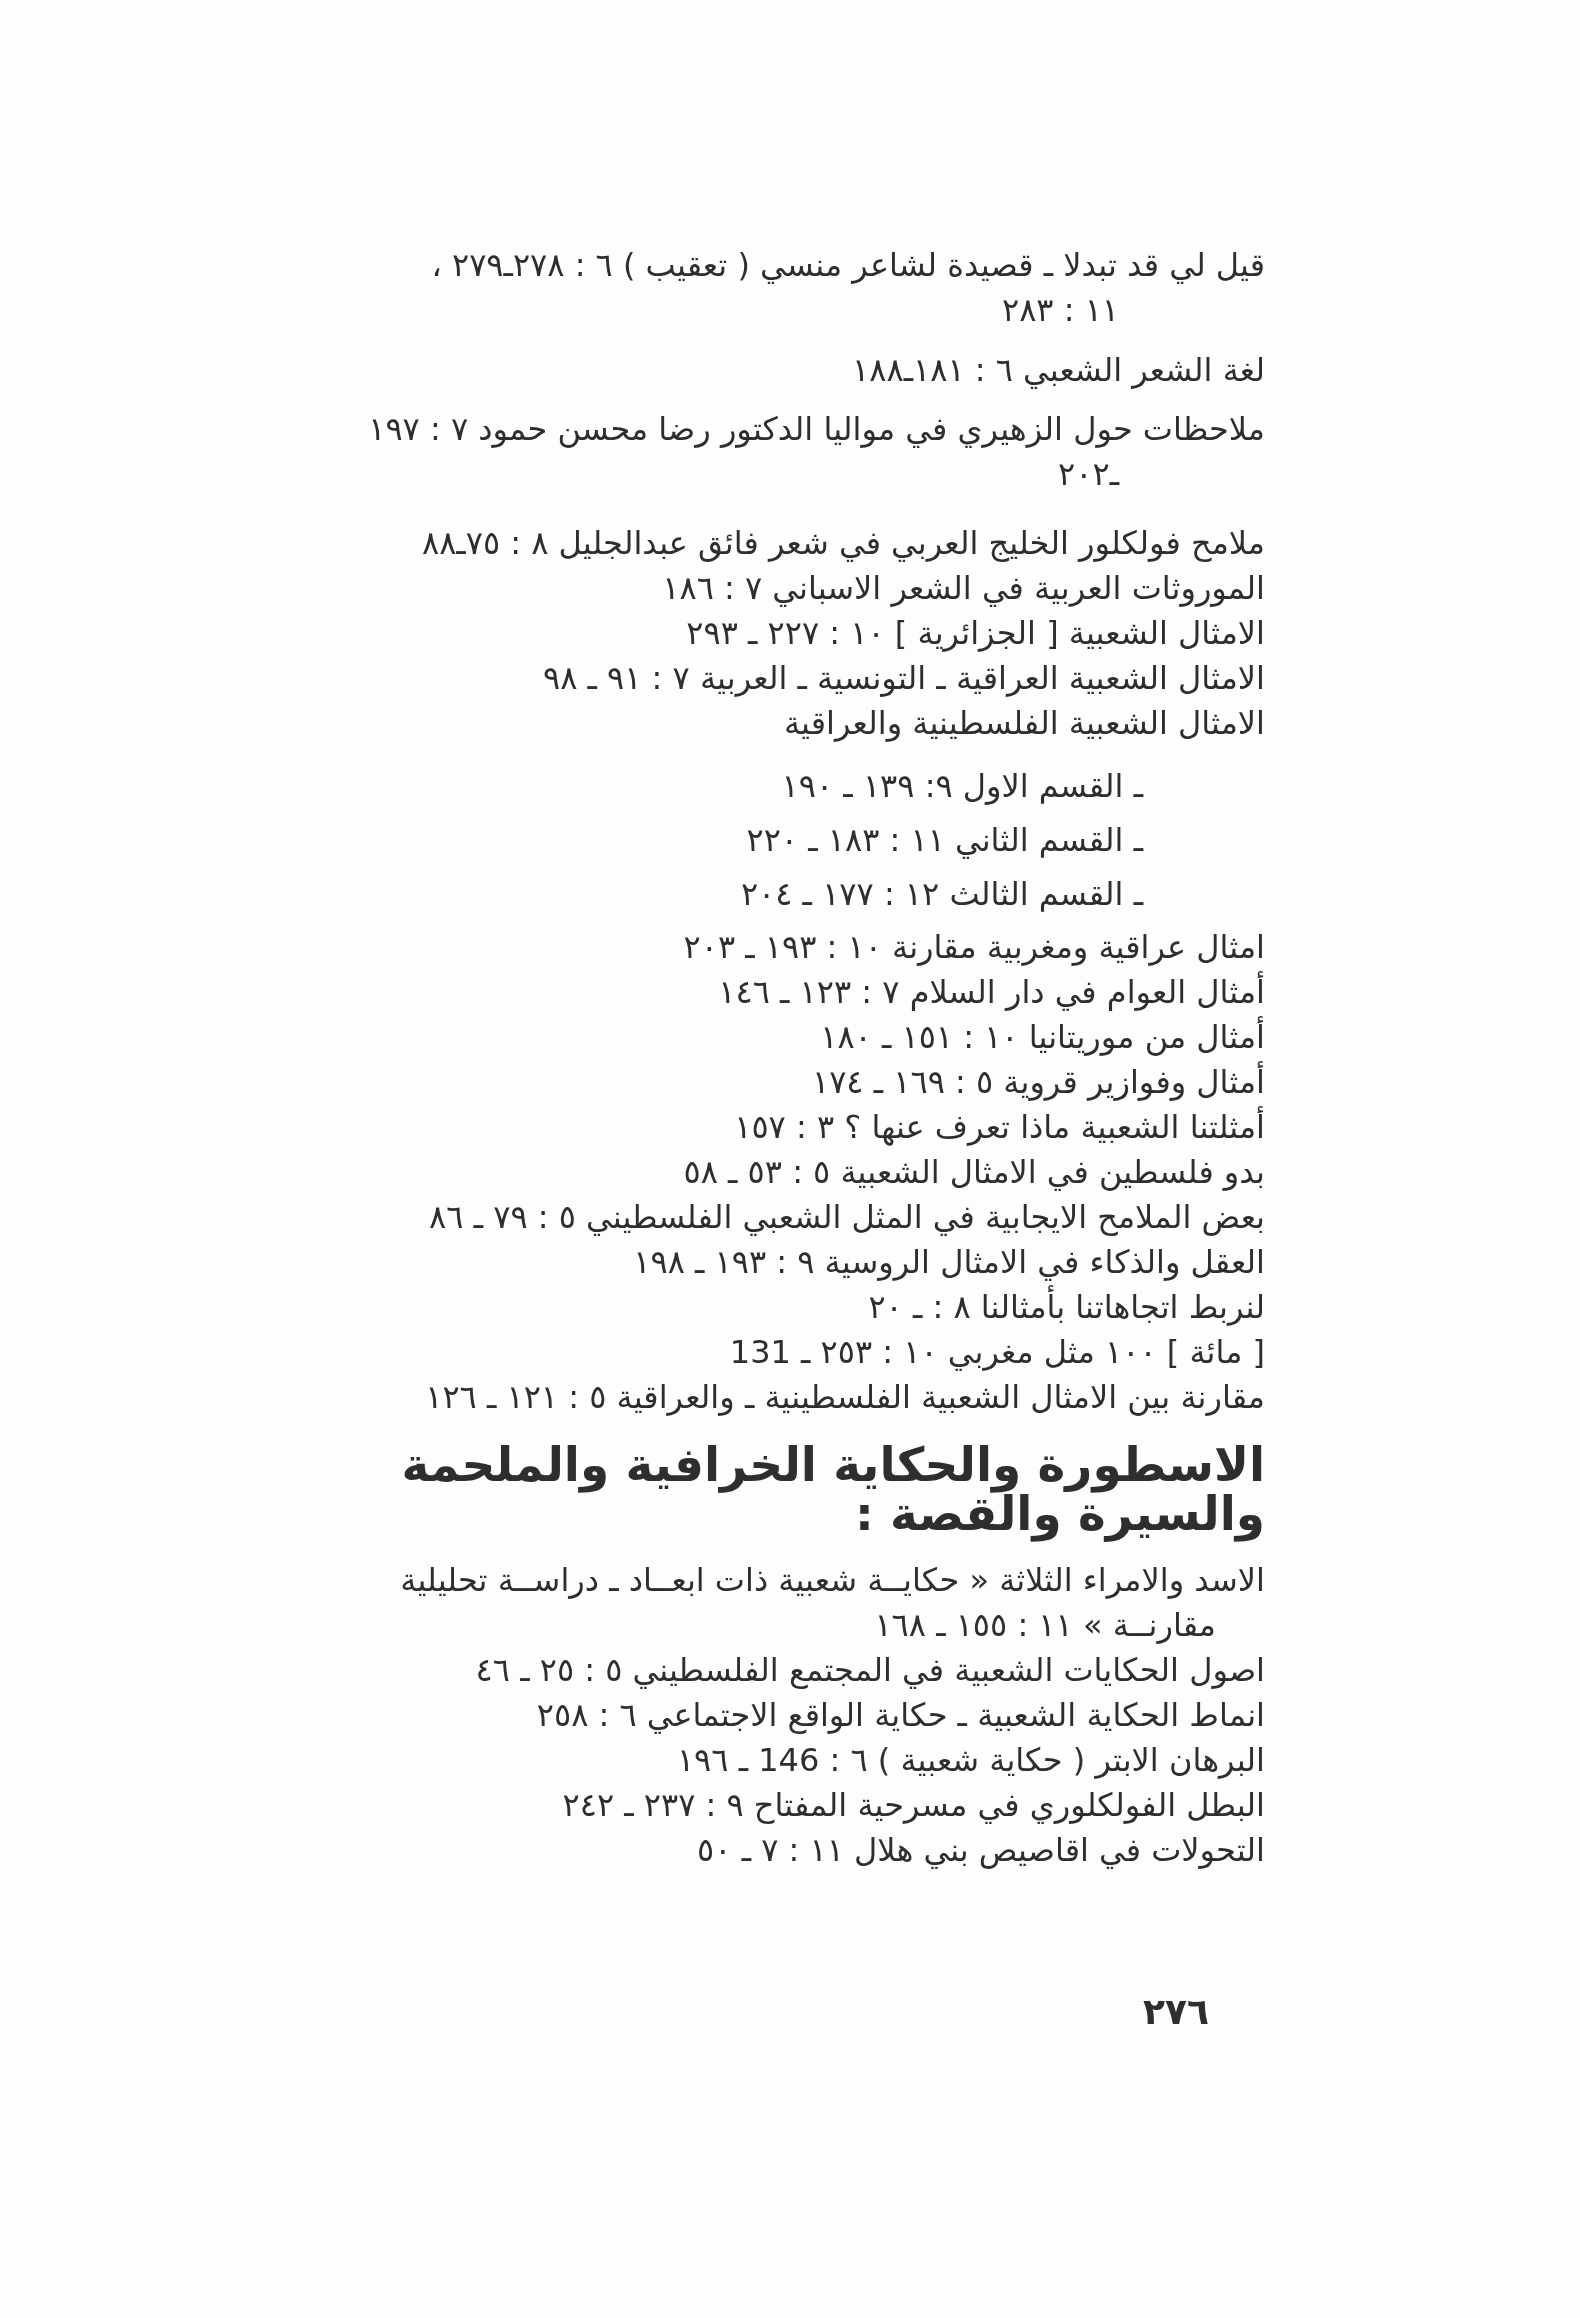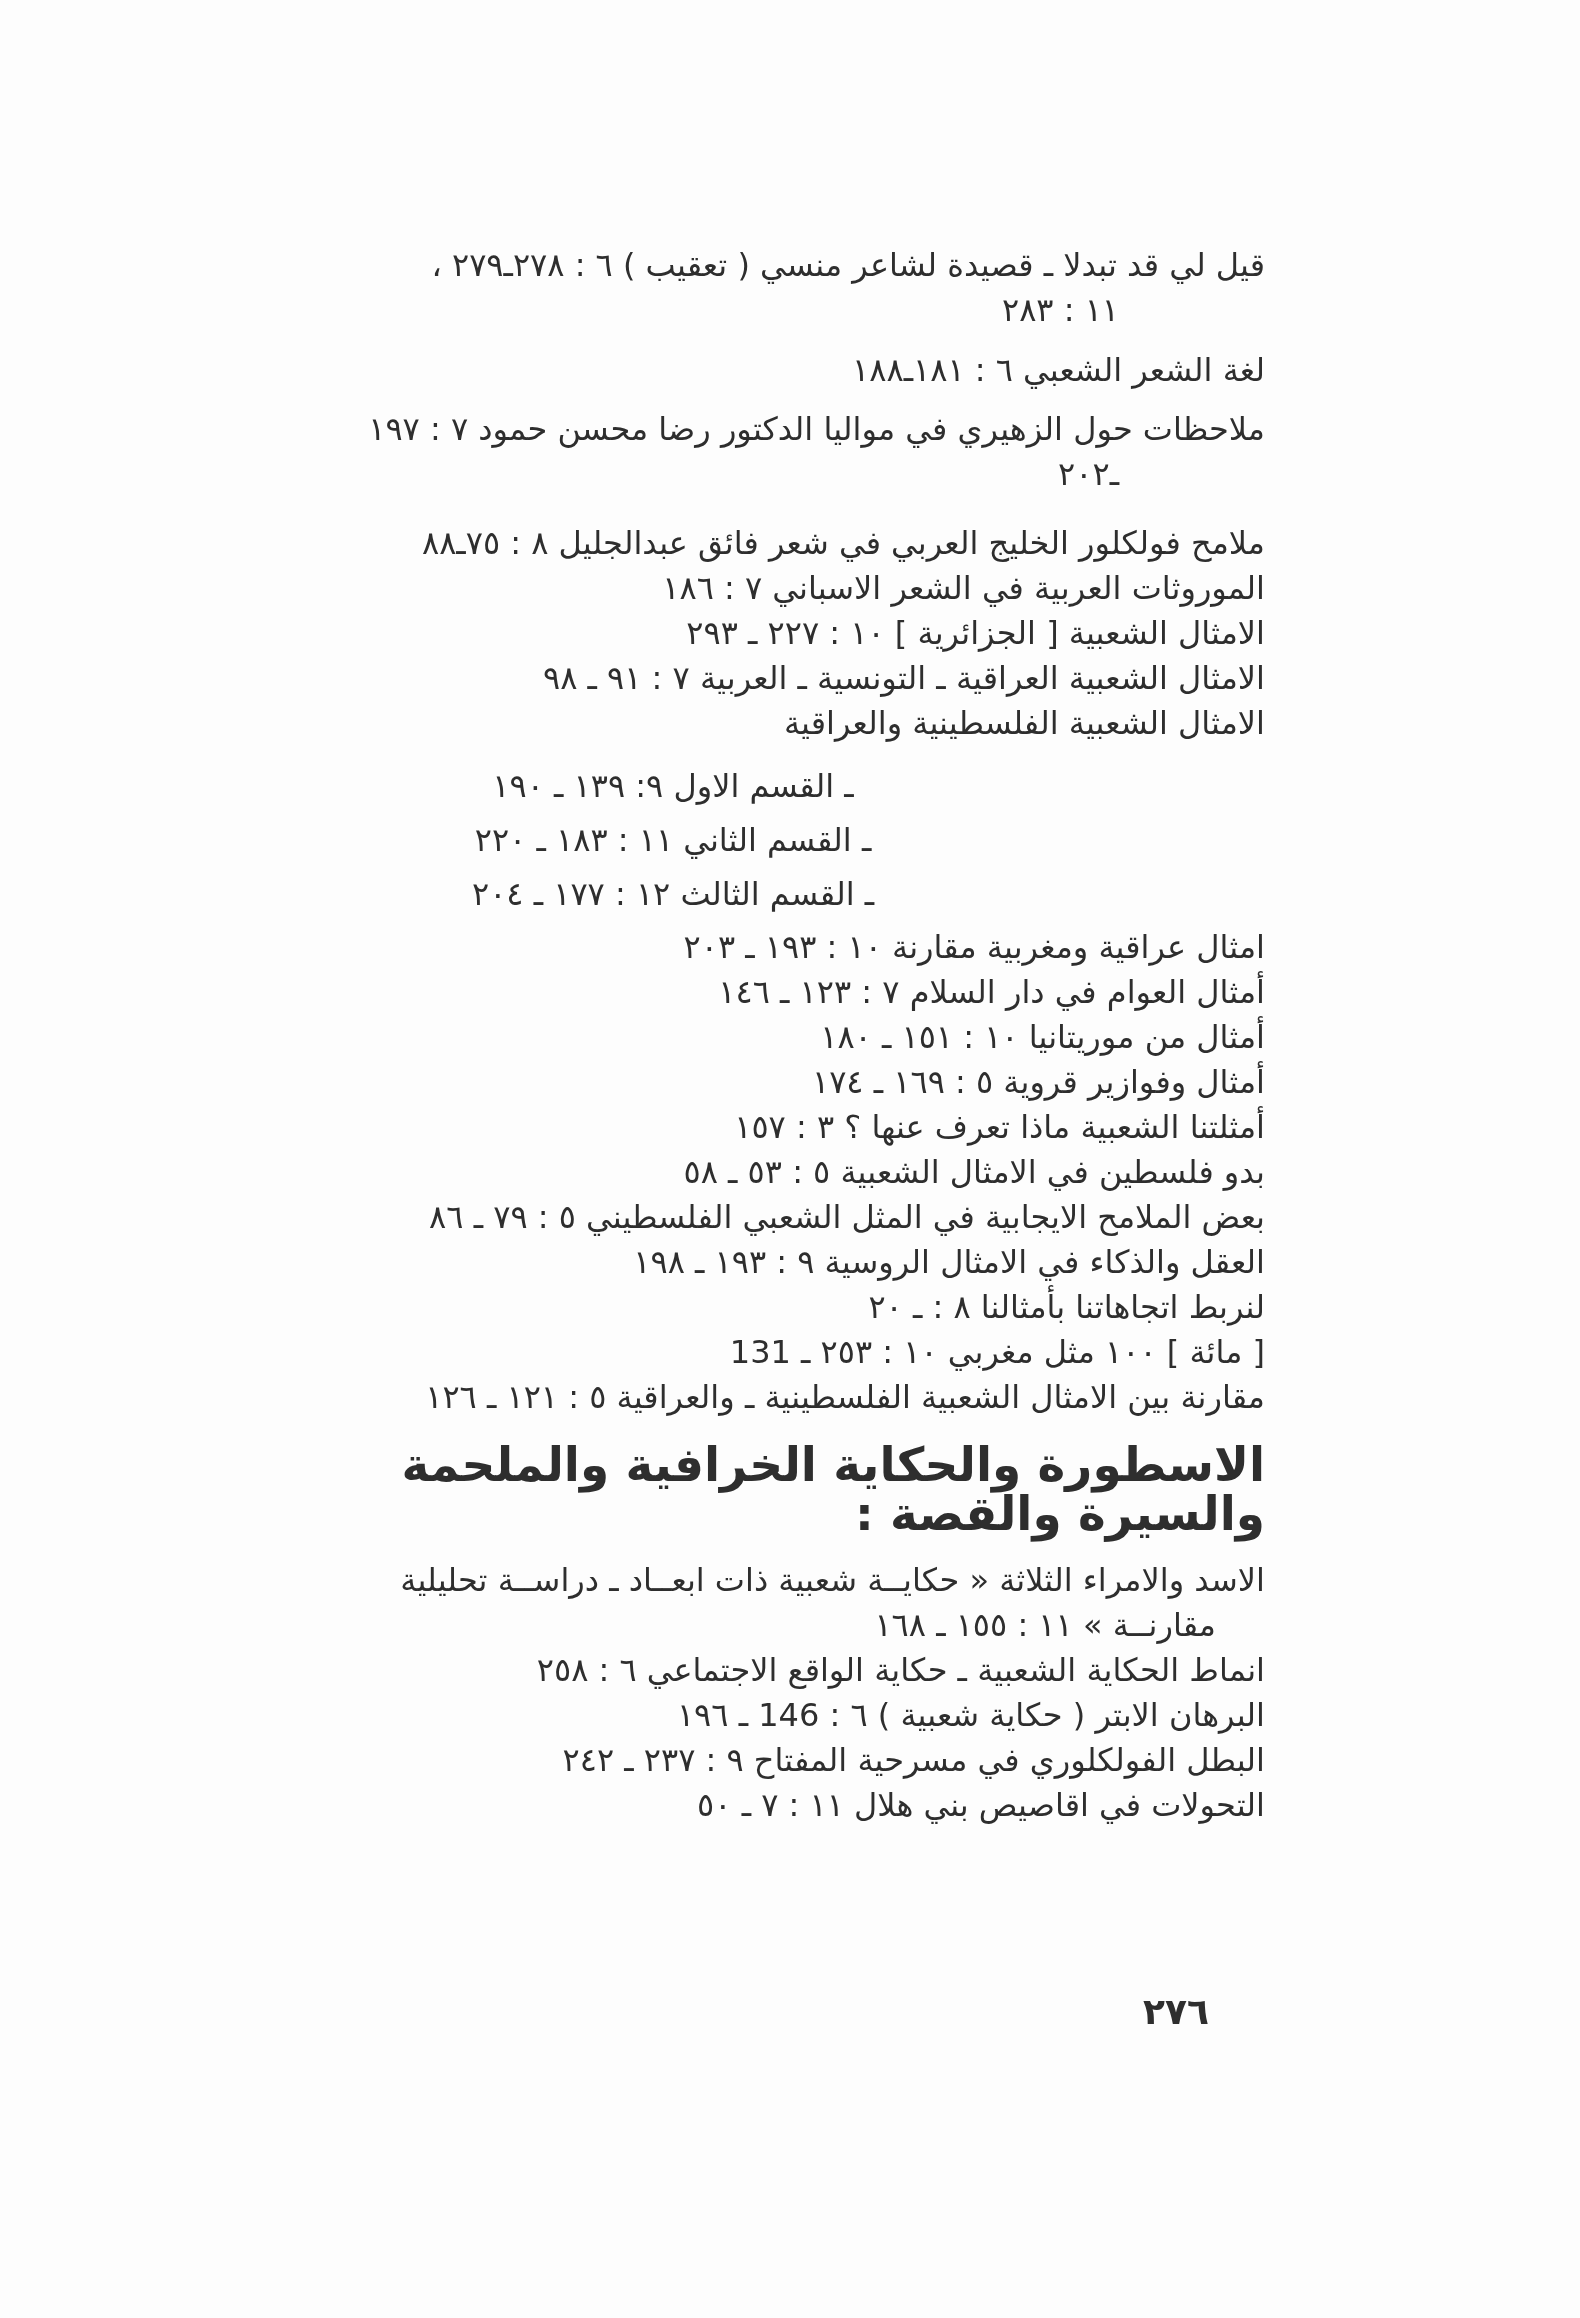--- a/index.html
+++ b/index.html
@@ -6,21 +6,21 @@
   body {
     width:1581px; height:2319px; background:#fdfdfd; position:relative; overflow:hidden;
     font-family:"DejaVu Sans", "Liberation Sans", sans-serif; color:#2e2e2e;
   }
   .page {
     position:absolute; left:203px; width:1062px; top:243px;
     direction:rtl; text-align:right;
   }
   .line { font-size:32px; line-height:45px; white-space:nowrap; }
   .cont { padding-right:146px; }
-  .sub { padding-right:122px; line-height:54px;text-align:center; }
+  .sub { padding-right:122px; line-height:54px; }
   .heading { font-weight:bold; font-size:36px; line-height:47px; }
   .heading2 { font-weight:bold; font-size:47px; margin-top:20px; margin-bottom:20px; line-height:49px; }
   .gap-after { margin-bottom:14.6px; }
   .pagenum {
     position:absolute; top:1991px; left:1144px; width:65px; text-align:right;
     direction:rtl; font-weight:bold; font-size:36px; color:#2e2e2e;
   }
 </style>
 </head>
 <body>
@@ -49,20 +49,21 @@
   <div class="line">بدو فلسطين في الامثال الشعبية ٥ : ٥٣ ـ ٥٨</div>
   <div class="line">بعض الملامح الايجابية في المثل الشعبي الفلسطيني ٥ : ٧٩ ـ ٨٦</div>
   <div class="line">العقل والذكاء في الامثال الروسية ٩ : ١٩٣ ـ ١٩٨</div>
   <div class="line">لنربط اتجاهاتنا بأمثالنا ٨ : ـ ٢٠</div>
   <div class="line">[ مائة ] ١٠٠ مثل مغربي ١٠ : ٢٥٣ ـ 131</div>
   <div class="line">مقارنة بين الامثال الشعبية الفلسطينية ـ والعراقية ٥ : ١٢١ ـ ١٢٦</div>
 
   <div class="heading2">الاسطورة والحكاية الخرافية والملحمة والسيرة والقصة :</div>
   <div class="line">الاسد والامراء الثلاثة « حكايــة شعبية ذات ابعــاد ـ دراســة تحليلية</div>
   <div class="line cont" style="padding-right:49px">مقارنــة » ١١ : ١٥٥ ـ ١٦٨</div>
+  <div class="line">اصول الحكايات الشعبية في المجتمع الفلسطيني ٥ : ٢٥ ـ ٤٦</div>
   <div class="line">انماط الحكاية الشعبية ـ حكاية الواقع الاجتماعي ٦ : ٢٥٨</div>
   <div class="line">البرهان الابتر ( حكاية شعبية ) ٦ : 146 ـ ١٩٦</div>
   <div class="line">البطل الفولكلوري في مسرحية المفتاح ٩ : ٢٣٧ ـ ٢٤٢</div>
   <div class="line">التحولات في اقاصيص بني هلال ١١ : ٧ ـ ٥٠</div>
 </div>
 
 <div class="pagenum">٢٧٦</div>
 
 
 </body></html>

